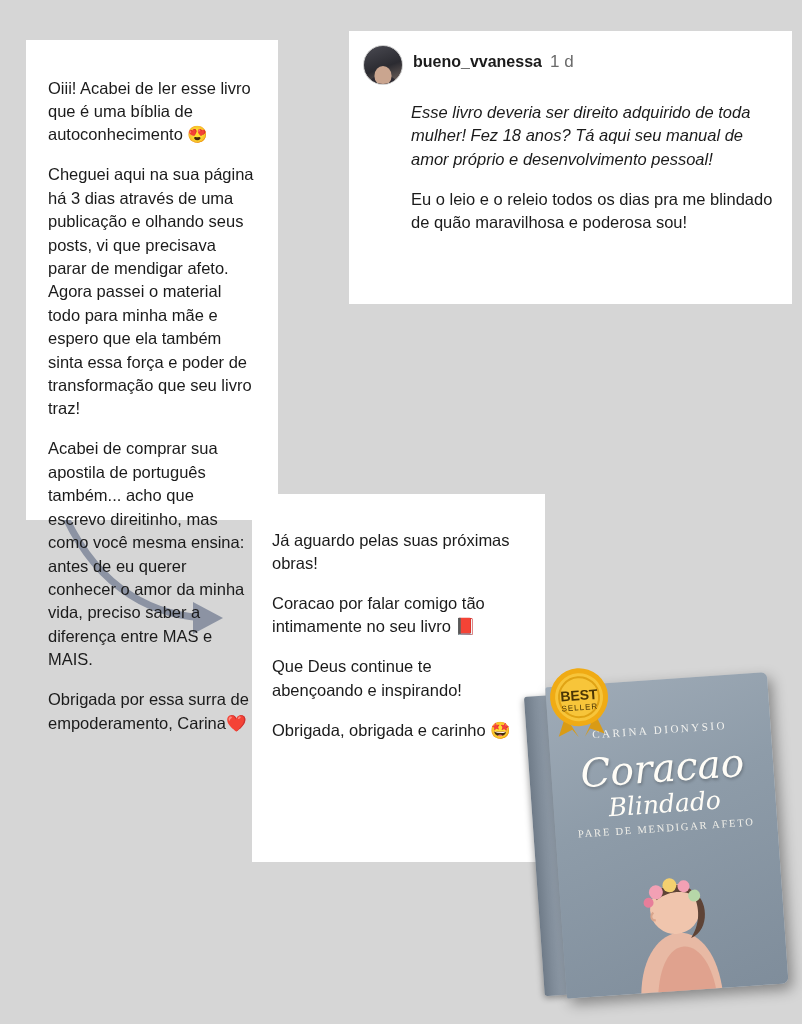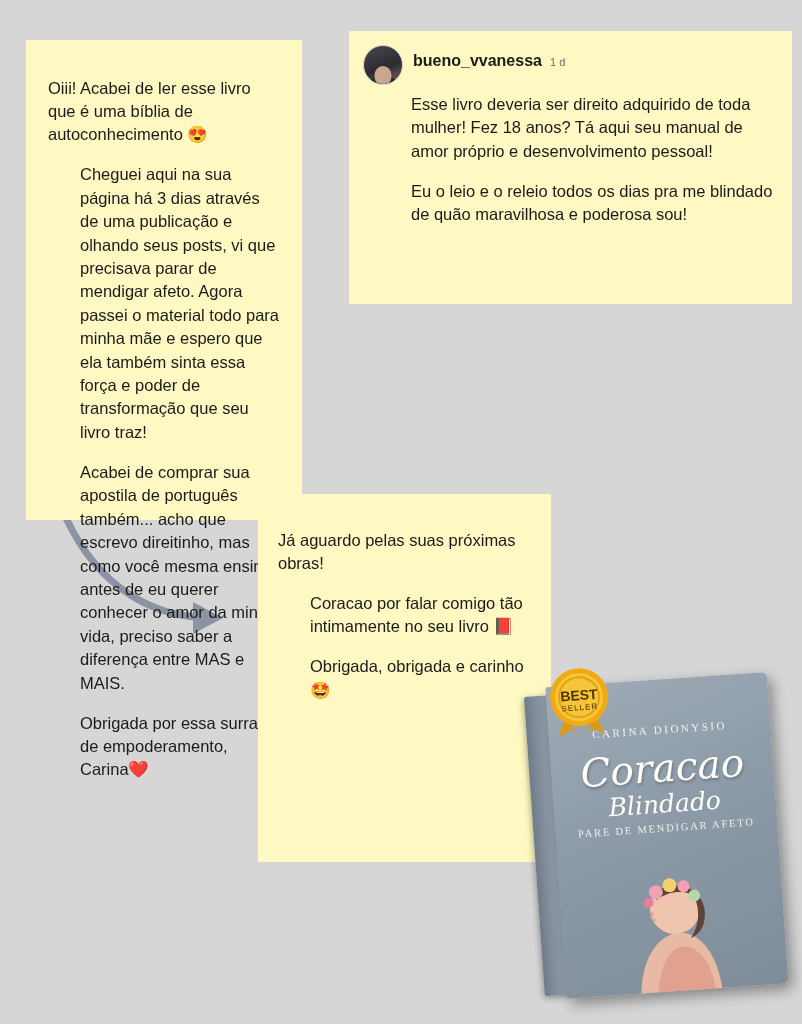--- a/index.html
+++ b/index.html
@@ -13,40 +13,39 @@
   #page {
     position: relative;
     width: 802px;
     height: 1024px;
     background: #d6d6d6;
     overflow: hidden;
   }
 
   .card {
     position: absolute;
-    background: #fef9c3;
+    background: #ffffff;
     box-sizing: border-box;
   }
 
   .msg-text {
     font-size: 16.5px;
     line-height: 1.42;
     color: #1b1b1b;
     white-space: pre-wrap;
   }
   .msg-text + .msg-text {
     margin-top: 15px;
-    margin-left: 32px;
   }
 
   
   #testimonial-left {
     left: 26px;
     top: 40px;
-    width: 276px;
+    width: 252px;
     height: 480px;
     padding: 20px 22px 18px 22px;
   }
 
   
   #testimonial-comment {
     left: 349px;
     top: 31px;
     width: 443px;
     height: 273px;
@@ -95,33 +94,34 @@
     align-items: baseline;
     gap: 8px;
     padding-top: 7px;
   }
   .comment-user {
     font-size: 16px;
     font-weight: bold;
     color: #1b1b1b;
   }
   .comment-time {
-    font-size: 11px;
+    font-size: 17px;
     color: #6a6a6a;
   }
   #testimonial-comment .msg-text {
     margin-left: 48px;
   }
   #testimonial-comment .msg-text:first-of-type {
-    margin-top: 8px;
+    margin-top: 16px;
+    font-style: italic;
   }
 
   
   #testimonial-bottom {
-    left: 258px;
+    left: 252px;
     top: 494px;
     width: 293px;
     height: 368px;
     padding: 18px 20px;
   }
 
   
   #arrow {
     position: absolute;
     left: 60px;
@@ -263,20 +263,21 @@
         <span class="comment-time">1 d</span>
       </div>
     </div>
     <p class="msg-text">Esse livro deveria ser direito adquirido de toda mulher! Fez 18 anos? Tá aqui seu manual de amor próprio e desenvolvimento pessoal!</p>
     <p class="msg-text">Eu o leio e o releio todos os dias pra me blindado de quão maravilhosa e poderosa sou!</p>
   </div>
 
   <div class="card" id="testimonial-bottom">
     <p class="msg-text">Já aguardo pelas suas próximas obras!</p>
     <p class="msg-text">Coracao por falar comigo tão intimamente no seu livro 📕</p>
+    <p class="msg-text">Que Deus continue te abençoando e inspirando!</p>
     <p class="msg-text">Obrigada, obrigada e carinho 🤩</p>
   </div>
 
   <div id="book">
     <div class="book-spine"></div>
     <div class="book-cover">
       <div class="book-author">CARINA DIONYSIO</div>
       <div class="book-title">Coracao</div>
       <div class="book-subtitle">Blindado</div>
       <div class="book-tagline">PARE DE MENDIGAR AFETO</div>

